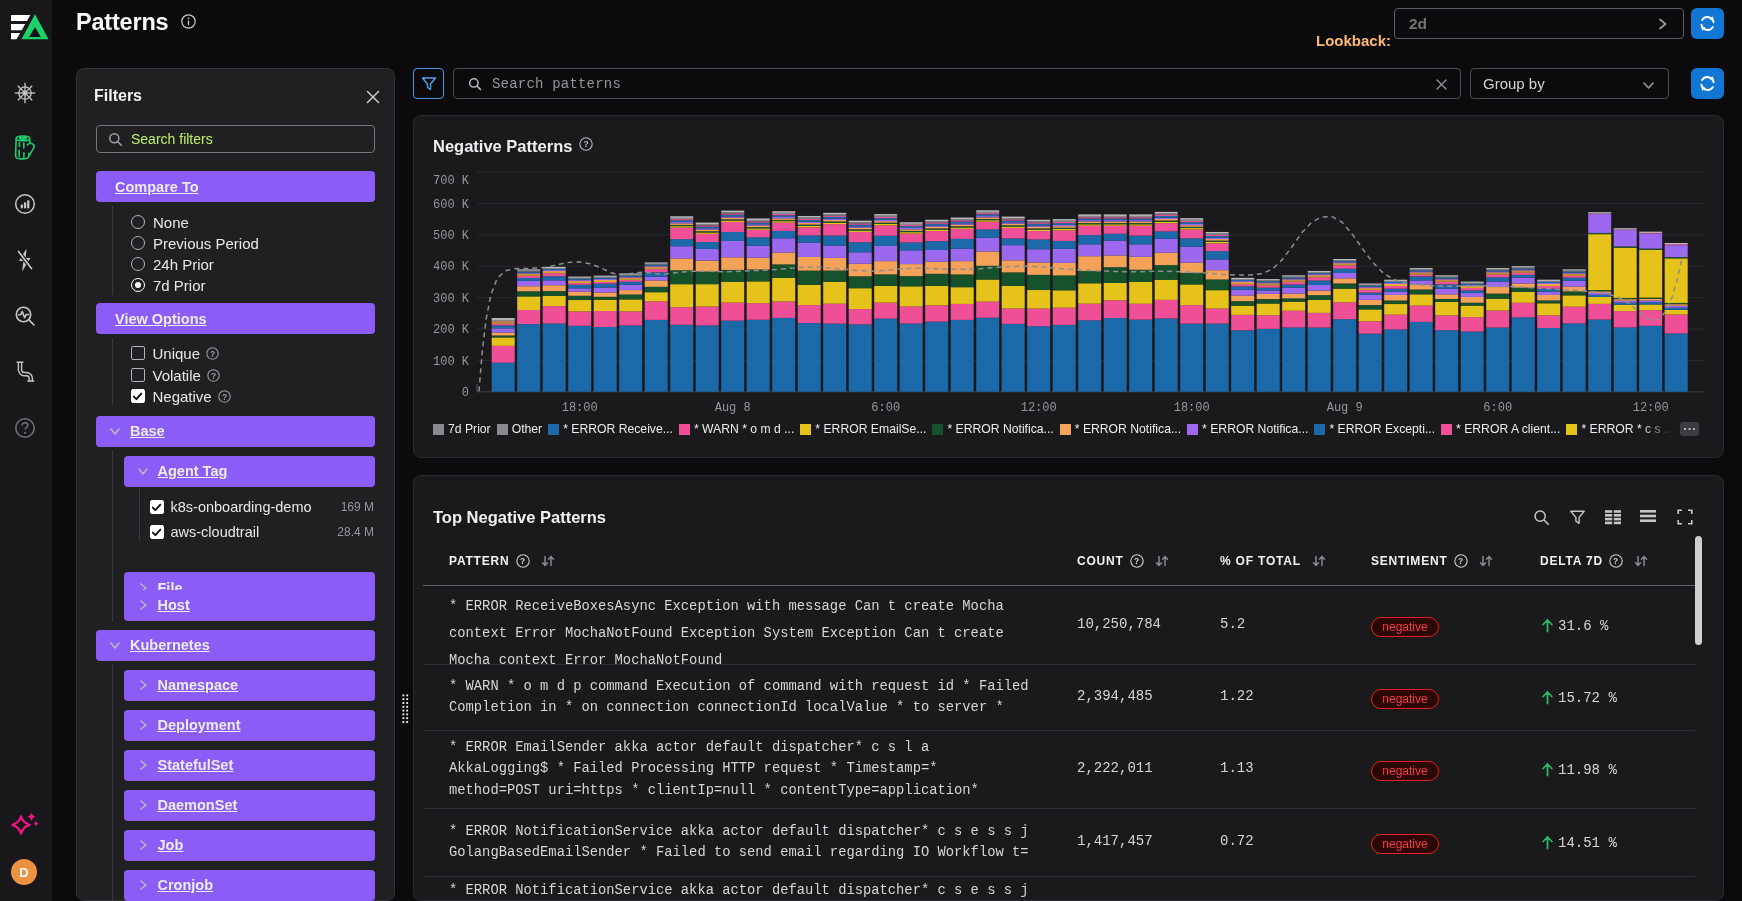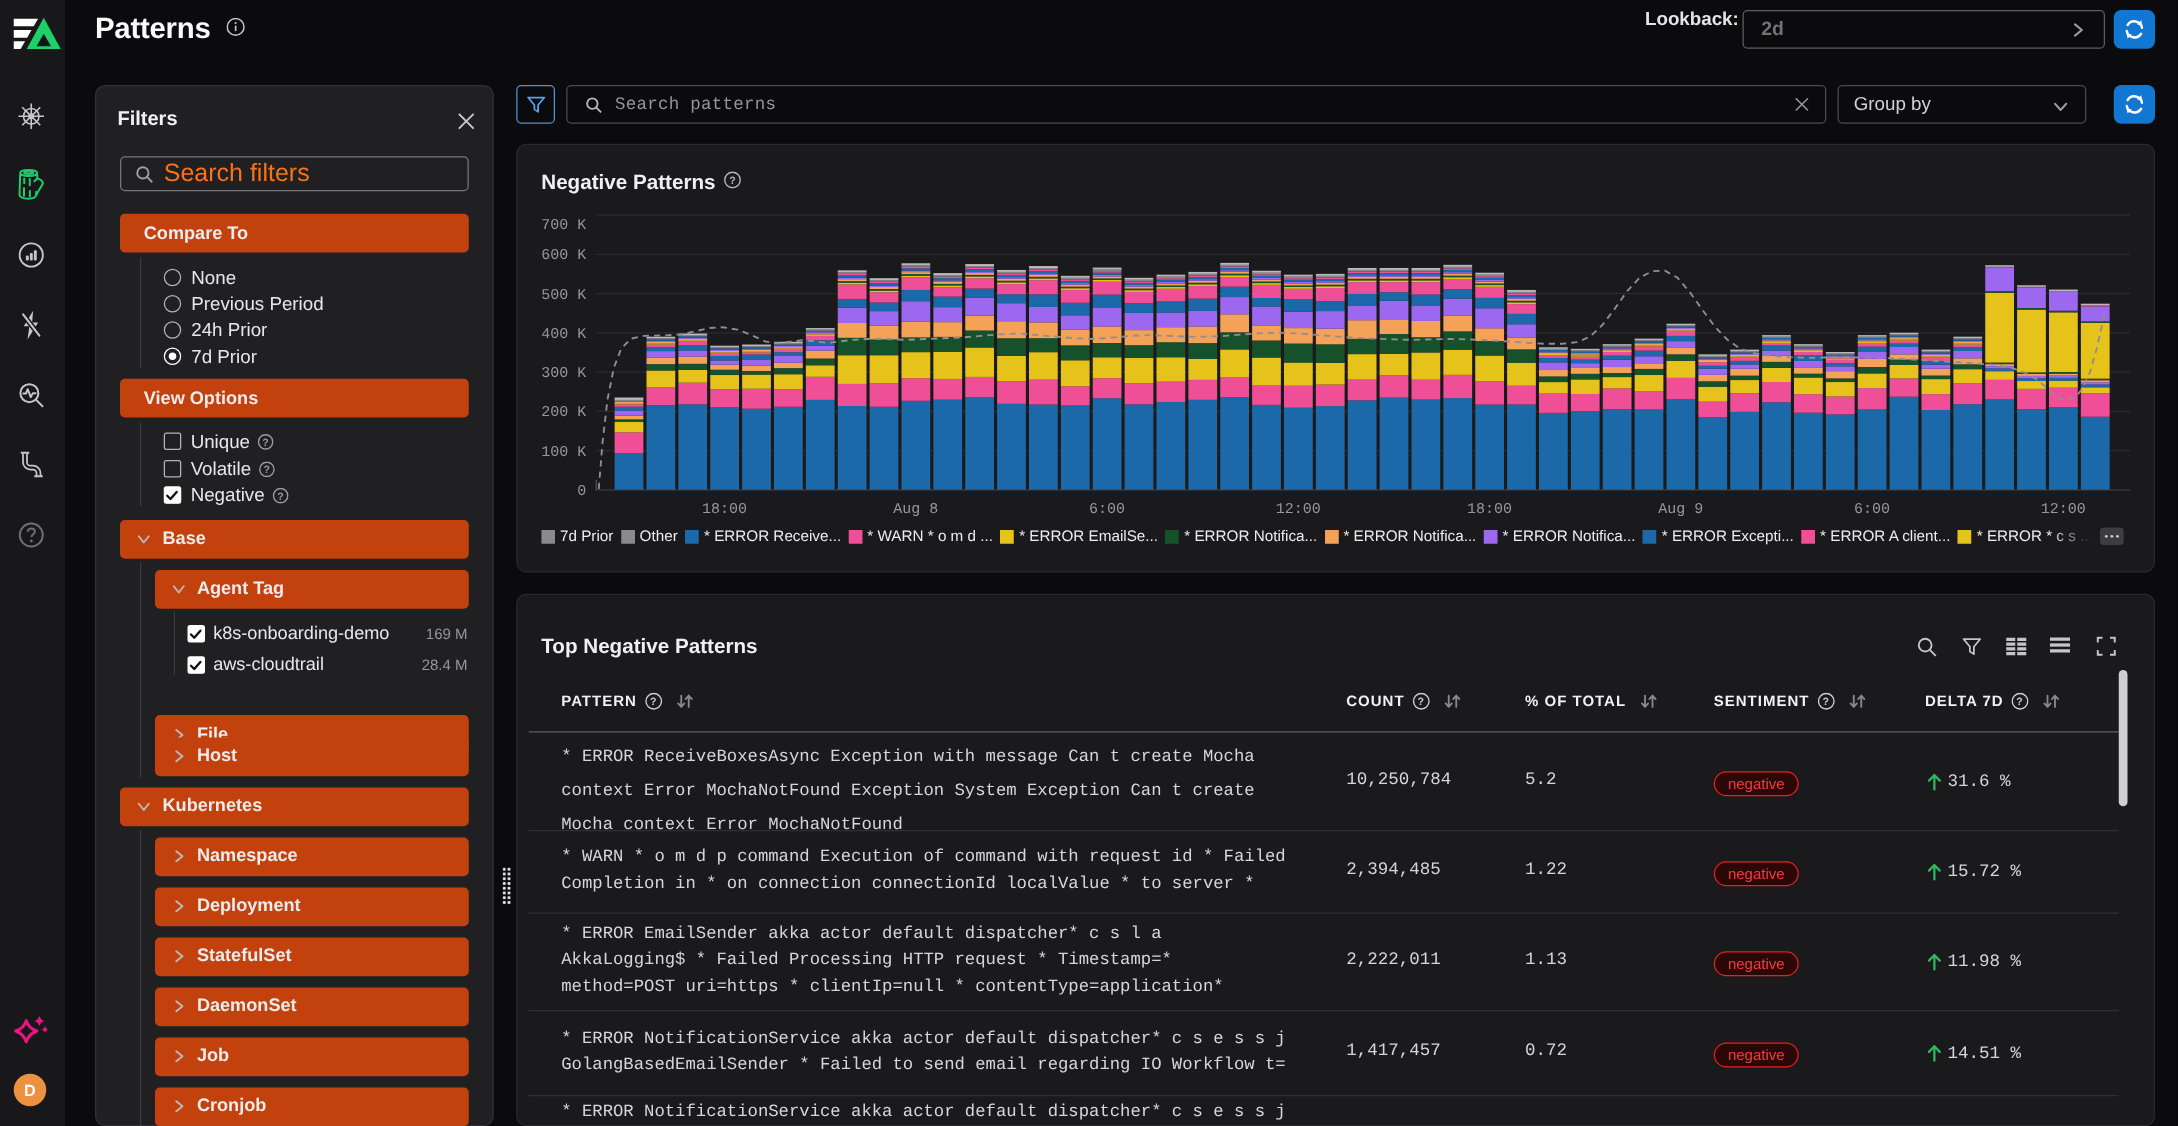--- a/index.html
+++ b/index.html
@@ -1,21 +1,21 @@
 <!DOCTYPE html>
 <html><head><meta charset="utf-8">
 <style>
 * { margin:0; padding:0; box-sizing:border-box; }
 html,body { width:1742px; height:901px; background:#0b0b0d; font-family:"Liberation Sans",sans-serif; position:relative; overflow:hidden; }
 .rail { position:absolute; left:0; top:0; width:52px; height:901px; background:#18181a; }
 .panel { position:absolute; left:76px; top:68px; width:319px; height:833px; background:#202023; border:1px solid #323236; border-radius:8px; }
 .inputbox { position:absolute; display:flex; align-items:center; border:1px solid #6e6e72; border-radius:4px; background:transparent; }
 .bluebtn { position:absolute; width:33px; height:31px; border-radius:6px; background:#1277d2; display:flex; align-items:center; justify-content:center; }
 .card { position:absolute; background:#1a1a1d; border:1px solid #2a2a2e; border-radius:8px; }
-.sech { position:absolute; height:31px; background:#c2410c; border-radius:4px; display:flex; align-items:center; font-size:14.5px; font-weight:bold; color:#ececee; }
+.sech { position:absolute; height:31px; background:#8b5cf6; border-radius:4px; display:flex; align-items:center; font-size:14.5px; font-weight:bold; color:#ececee;text-decoration:underline; }
 .shch { position:absolute; left:13px; top:9.5px; display:flex; }
 .guide { position:absolute; width:1px; background:#3a3a3e; }
 .frow { position:absolute; display:flex; align-items:center; height:18px;justify-content:flex-end; }
 .flab { margin-left:8px; font-size:15px; color:#e8e8ea; }
 .flab2 { margin-left:7px; font-size:14.5px; color:#e8e8ea; }
 .fval { position:absolute; left:330px; width:44px; text-align:right; font-size:12px; color:#97979b; white-space:nowrap; }
 .radio { width:14px; height:14px; border:1.6px solid #b4b4b8; border-radius:50%; display:inline-flex; align-items:center; justify-content:center; flex:none; }
 .radio.on { border-color:#fff; }
 .radio.on span { width:6px; height:6px; background:#fff; border-radius:50%; }
 .cb { width:13.5px; height:13.5px; border:1.6px solid #b4b4b8; border-radius:2px; display:inline-flex; align-items:center; justify-content:center; flex:none; }
@@ -104,21 +104,21 @@
       <path d="M21.5 2.6 C22.2 5 23.3 6.1 25.6 6.8 C23.3 7.5 22.2 8.6 21.5 11 C20.8 8.6 19.7 7.5 17.4 6.8 C19.7 6.1 20.8 5 21.5 2.6 Z" fill="#ec1383"></path>
       <path d="M26 10.8 C26.5 12.4 27.2 13.1 28.8 13.6 C27.2 14.1 26.5 14.8 26 16.4 C25.5 14.8 24.8 14.1 23.2 13.6 C24.8 13.1 25.5 12.4 26 10.8 Z" fill="#ec1383"></path>
     </svg></div>
 <div style="position:absolute;left:11px;top:859px;width:26px;height:26px;border-radius:50%;background:#ec9140;display:flex;align-items:center;justify-content:center;font-weight:bold;font-size:13px;color:#fff">D</div>
 <div style="position:absolute;left:76px;top:9px;font-size:23.5px;font-weight:bold;color:#fafafa;letter-spacing:-0.2px">Patterns</div>
 <div style="position:absolute;left:181px;top:14px"><svg width="15" height="15" viewBox="0 0 15 15" style="">
       <circle cx="7.5" cy="7.5" r="6.7" stroke="#c9c9cc" stroke-width="1.2" fill="none"></circle>
       <circle cx="7.5" cy="4.4" r="0.85" fill="#c9c9cc"></circle>
       <rect x="6.85" y="6.4" width="1.3" height="4.6" rx="0.6" fill="#c9c9cc"></rect>
     </svg></div>
-<div style="position:absolute;left:1316px;top:7px;font-size:15px;font-weight:bold;color:#e5e5e5">Lookback:</div>
+<div style="position:absolute;left:1316px;top:32px;font-size:15px;font-weight:bold;color:#fdba74">Lookback:</div>
 <div class="inputbox" style="left:1394px;top:8px;width:290px;height:31px;border-color:#5d5d61">
     <span style="margin-left:14px;font-size:15.5px;font-weight:bold;color:#737373">2d</span>
     <span style="position:absolute;right:14px;top:8px"><svg width="14" height="14" viewBox="0 0 14 14" style="">
         <path d="M5 2.5 l5.5 4.5 -5.5 4.5" stroke="#9b9b9f" stroke-width="1.7" fill="none" stroke-linecap="round" stroke-linejoin="round"></path>
       </svg></span>
   </div>
 <div class="bluebtn" style="left:1691px;top:8px">
     <svg width="17" height="17" viewBox="0 0 17 17" style="">
       <g stroke="#ffffff" stroke-width="1.9" fill="none" stroke-linecap="round">
         <path d="M14.6 7.2 a6.3 6.3 0 0 0 -11.5 -2.2"></path>
@@ -138,21 +138,21 @@
     </svg></div>
 <div class="inputbox" style="left:96px;top:125px;width:279px;height:28px;border-color:#77777b">
     <span style="margin:0 8px 0 11px;display:flex">
       <svg width="15" height="15" viewBox="0 0 15 15" style="">
         <g stroke="#a0a0a4" stroke-width="1.5" fill="none">
           <circle cx="6.3" cy="6.3" r="4.5"></circle>
           <line x1="9.75" y1="9.75" x2="13.8" y2="13.8"></line>
         </g>
       </svg>
     </span>
-    <span style="color:#f97316;font-size:20px">Search filters</span>
+    <span style="color:#bef264;font-size:14px">Search filters</span>
   </div>
 <div class="sech" style="left:96px;top:171px;width:279px;padding-left:19px;">Compare To</div>
 <div class="guide" style="left:112px;top:206px;height:89px"></div>
 <div class="frow" style="left:131px;top:213px">
     <span class="radio"></span>
     <span class="flab">None</span>
   </div>
 <div class="frow" style="left:131px;top:234px">
     <span class="radio"></span>
     <span class="flab">Previous Period</span>

